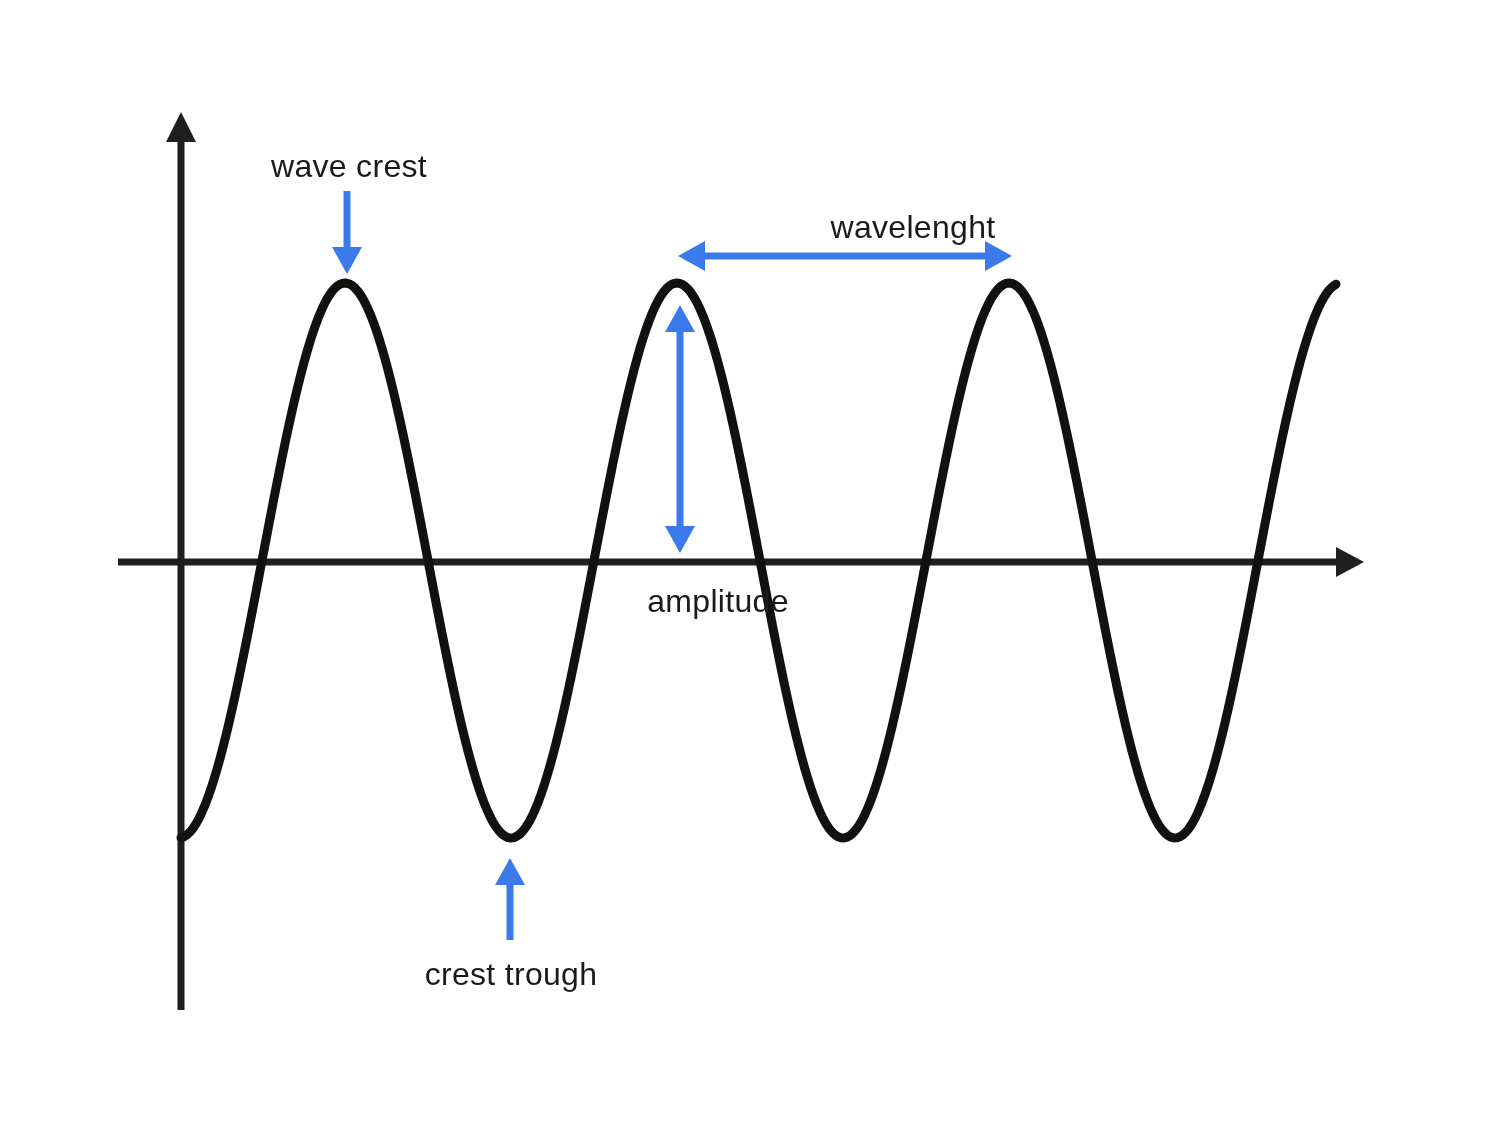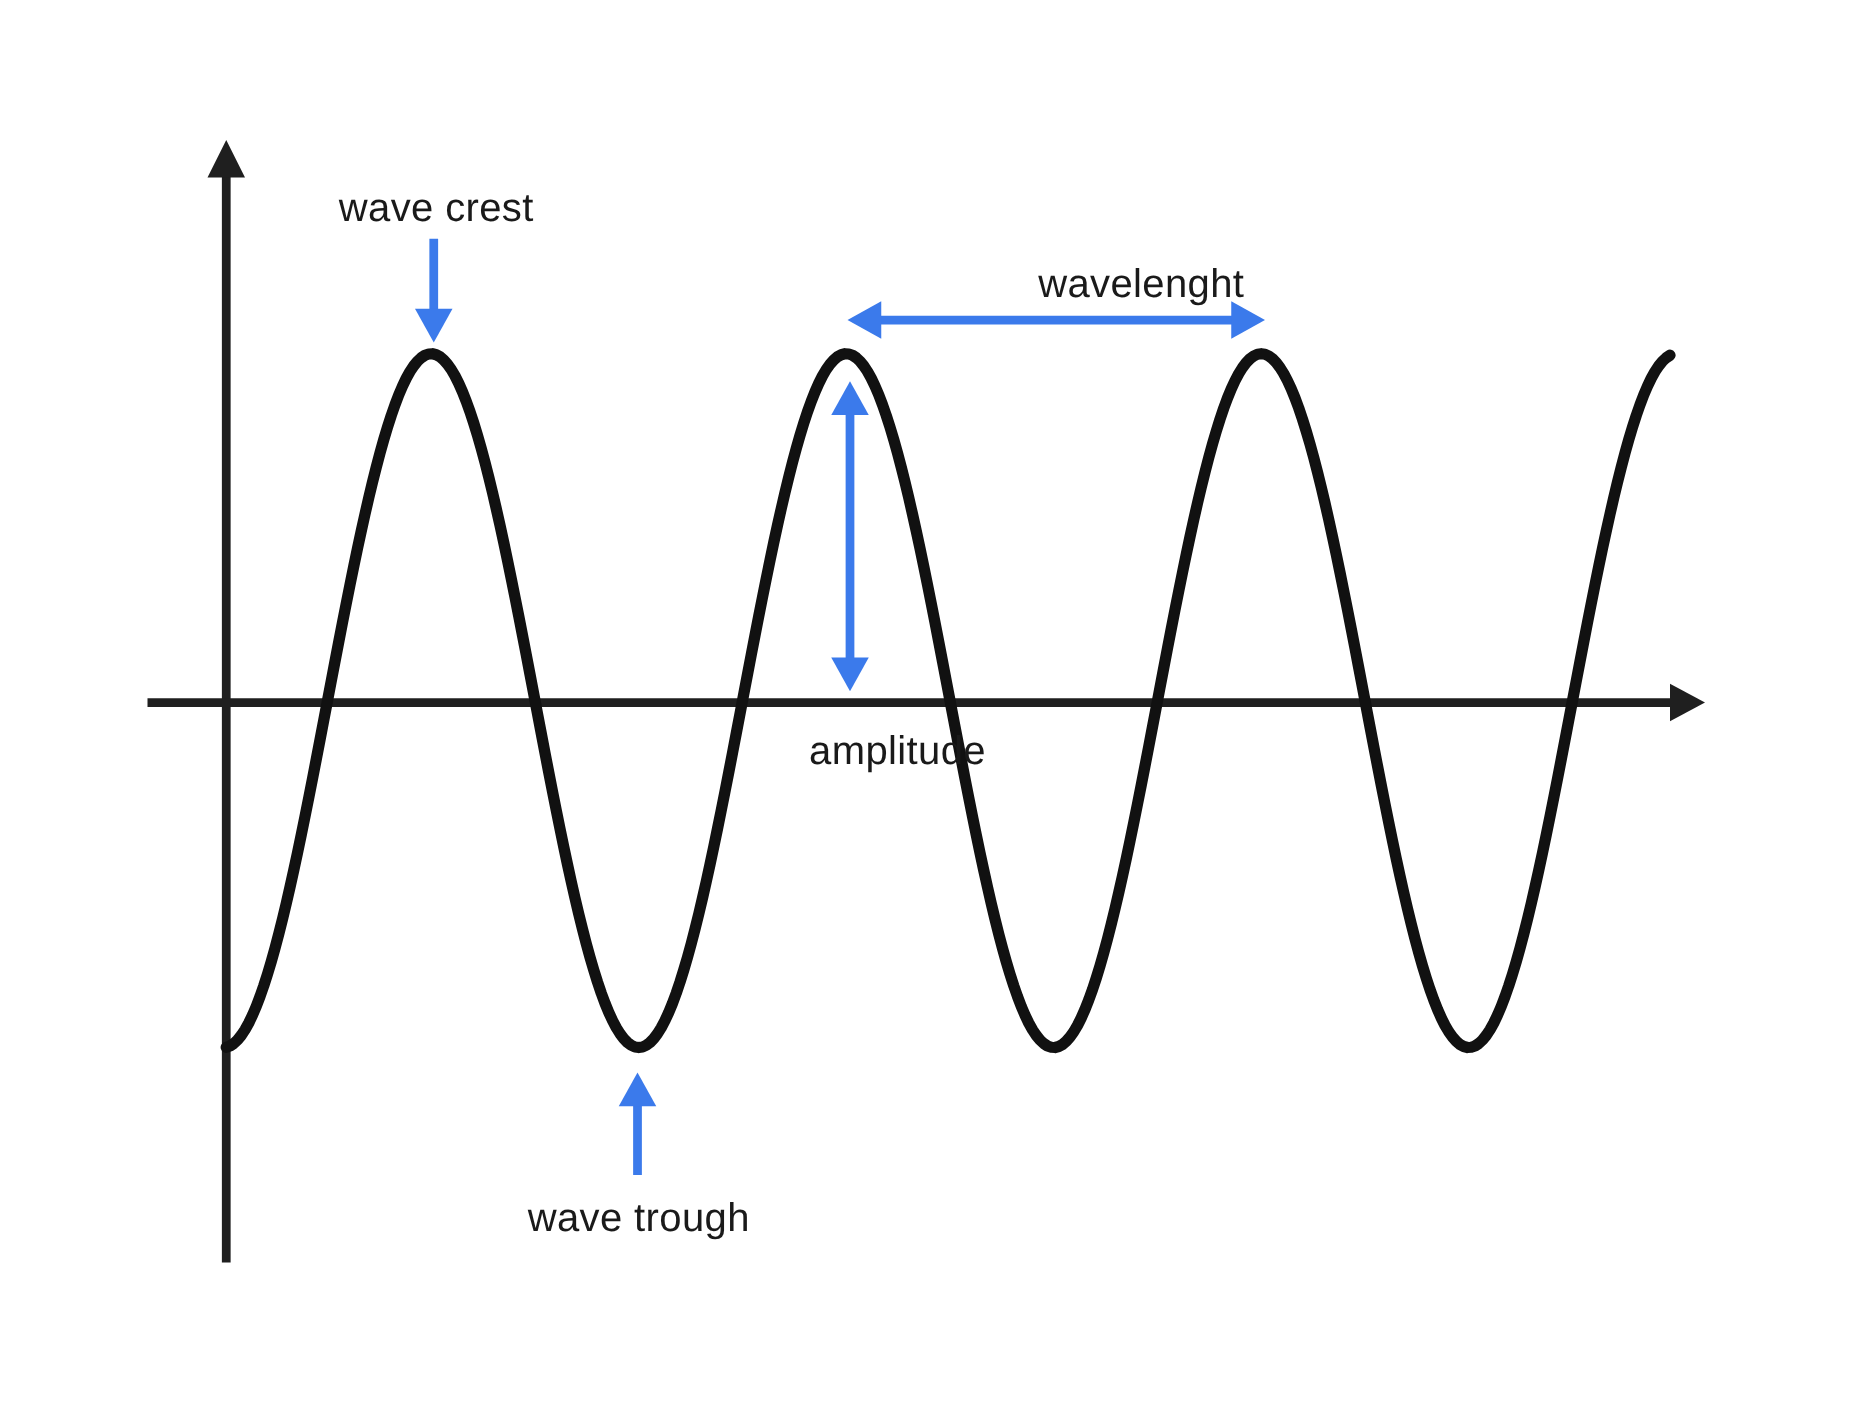--- a/index.html
+++ b/index.html
@@ -91,14 +91,14 @@
       <polygon class="ann-head" points="680,553 665,526 695,526"></polygon>
     </g>
   </svg>
 
   <div class="label" style="left:349px; top:166px;">wave crest</div>
 
   <div class="label" style="left:885px; top:227px;margin-left:28px;">wavelenght</div>
 
   <div class="label" style="left:718px; top:601px;">amplitude</div>
 
-  <div class="label" style="left:511px; top:974px;">wave trough</div>
+  <div class="label" style="left:511px; top:974px;">crest trough</div>
 </div>
 
 </body></html>

